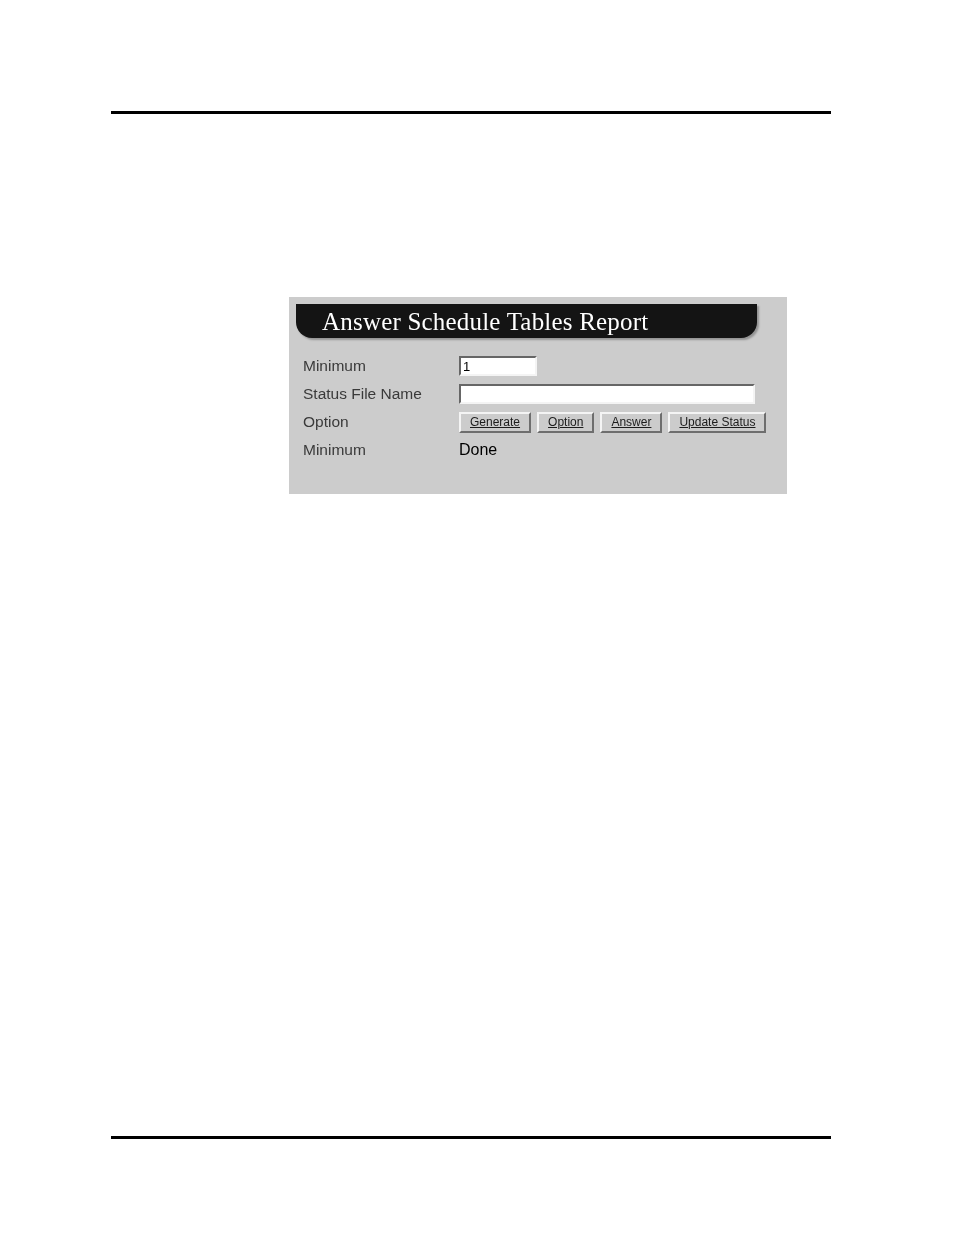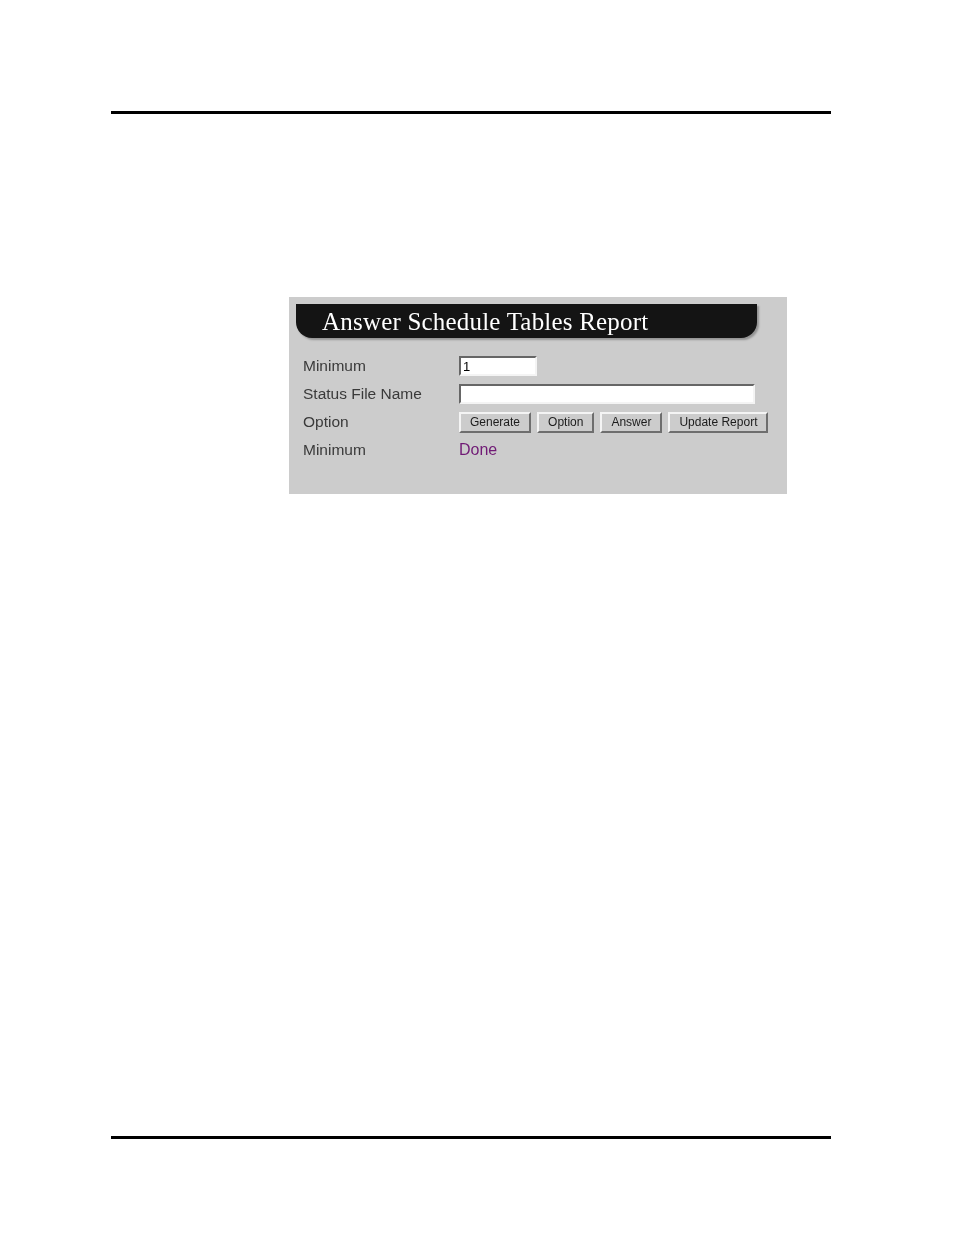--- a/index.html
+++ b/index.html
@@ -117,25 +117,26 @@
     border-left: 2px solid #f4f4f4;
     border-right: 2px solid #6e6e6e;
     border-bottom: 2px solid #6e6e6e;
     font-family: "Liberation Sans", sans-serif;
     font-size: 12px;
     color: #1c1c1c;
     line-height: 1;
     padding: 0 9px;
     white-space: nowrap;
     cursor: pointer;
+    text-decoration: underline;
   }
 
   
   .status-value {
-    color: #701a75;
+    color: #000000;
     font-size: 16px;
     line-height: 1;
     white-space: nowrap;
   }
 </style>
 </head>
 <body>
 
 <div class="page-rule top"></div>
 
@@ -164,21 +165,21 @@
       </span>
     </div>
 
     <div class="form-row">
       <span class="row-label">Option</span>
       <span class="row-field">
         <span class="btn-row">
           <button class="btn">Generate</button>
           <button class="btn">Option</button>
           <button class="btn">Answer</button>
-          <button class="btn">Update Report</button>
+          <button class="btn">Update Status</button>
         </span>
       </span>
     </div>
 
     <div class="form-row">
       <span class="row-label">Minimum</span>
       <span class="row-field">
         <span class="status-value">Done</span>
       </span>
     </div>

